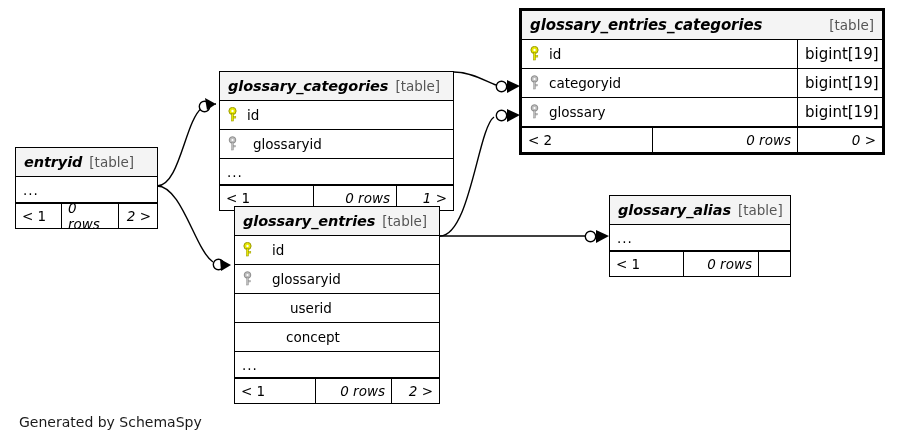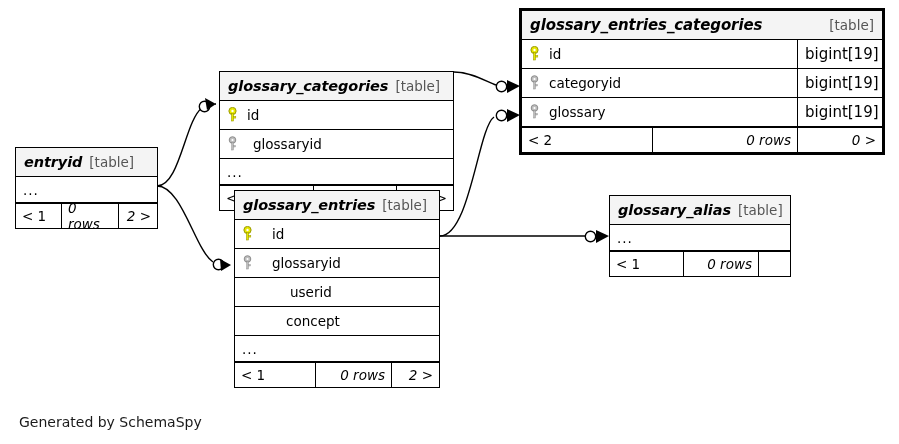--- a/index.html
+++ b/index.html
@@ -238,21 +238,21 @@
       <div class="col-type" style="width:85px;">bigint[19]</div>
     </div>
 
     <div class="tbl-footer">
       <div class="fcell left" style="width:130px;">&lt; 2</div>
       <div class="fcell right sep" style="width:145px;">0 rows</div>
       <div class="fcell right sep" style="flex:1;">0 &gt;</div>
     </div>
   </div>
 
-  <div class="table-box" style="left:234px;top:190px;width:206px;">
+  <div class="table-box" style="left:234px;top:206px;width:206px;">
     <div class="tbl-header">
       <span class="tbl-name">glossary_entries</span>
       <span class="tbl-tag">[table]</span>
     </div>
 
     <div class="col-row">
       <div class="col-main">
         <span class="keyicon">
           <svg viewBox="0 0 11 15" width="11" height="15">
               <circle cx="5.5" cy="4" r="3.6" fill="#e8e800" stroke="#9a9a00" stroke-width="1"></circle>

